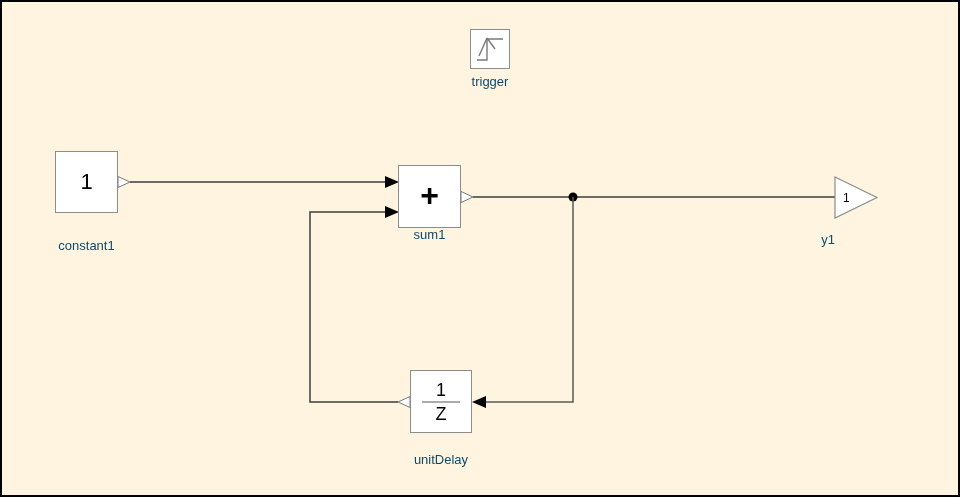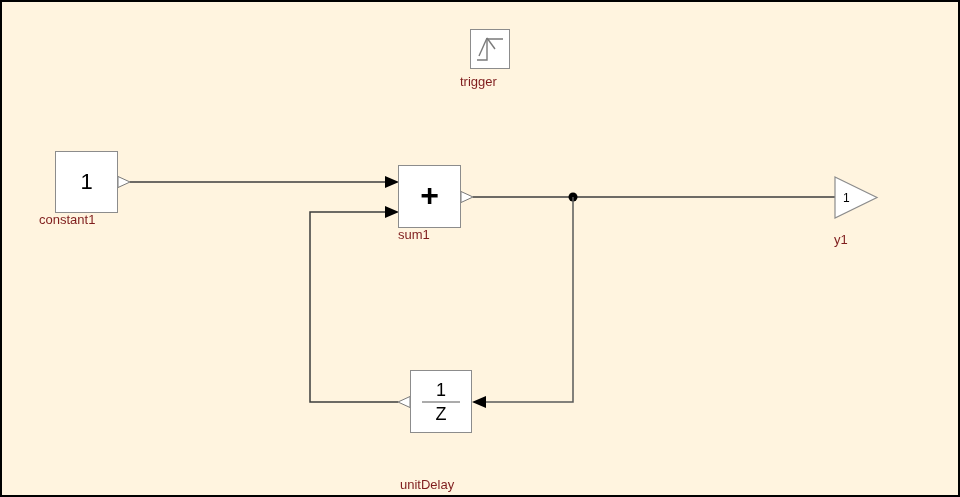--- a/index.html
+++ b/index.html
@@ -30,22 +30,22 @@
     border: 1px solid #8C8C8C;
     display: flex;
     align-items: center;
     justify-content: center;
     color: #000000;
   }
   .block-label {
     position: absolute;
     font-size: 13px;
     line-height: 16px;
-    color: #7f1d1d;
-    text-align: left;
+    color: #0c4a6e;
+    text-align: center;
     white-space: nowrap;
   }
   .constant-value {
     font-size: 22px;
   }
   .sum-operator {
     font-size: 32px;
     font-weight: bold;
     line-height: 1;
     padding-bottom: 4px;
@@ -98,31 +98,31 @@
       <polyline points="6,30 16,30 16,9 32,9" fill="none" stroke="#7A7A7A" stroke-width="1.4"></polyline>
       <line x1="16" y1="8" x2="8" y2="26" stroke="#7A7A7A" stroke-width="1.4"></line>
       <line x1="16" y1="8" x2="24" y2="19" stroke="#7A7A7A" stroke-width="1.4"></line>
     </svg>
   </div>
   <div class="block-label" style="left:458px; top:72px; width:60px;">trigger</div>
 
   <div class="block" style="left:53px; top:149px; width:63px; height:62px;">
     <span class="constant-value">1</span>
   </div>
-  <div class="block-label" style="left:37px; top:210px; width:95px;">constant1</div>
+  <div class="block-label" style="left:37px; top:236px; width:95px;">constant1</div>
 
   <div class="block" style="left:396px; top:163px; width:63px; height:63px;">
     <span class="sum-operator">+</span>
   </div>
   <div class="block-label" style="left:396px; top:225px; width:63px;">sum1</div>
 
   <div class="block" style="left:408px; top:368px; width:62px; height:63px;">
     <span class="fraction">
       <span>1</span>
       <span class="fraction-bar"></span>
       <span>Z</span>
     </span>
   </div>
-  <div class="block-label" style="left:398px; top:450px; width:82px;margin-top:25px;">unitDelay</div>
+  <div class="block-label" style="left:398px; top:450px; width:82px;">unitDelay</div>
 
-  <div class="block-label" style="left:832px; top:230px; width:44px;">y1</div>
+  <div class="block-label" style="left:804px; top:230px; width:44px;">y1</div>
 
 </div>
 
 </body></html>

